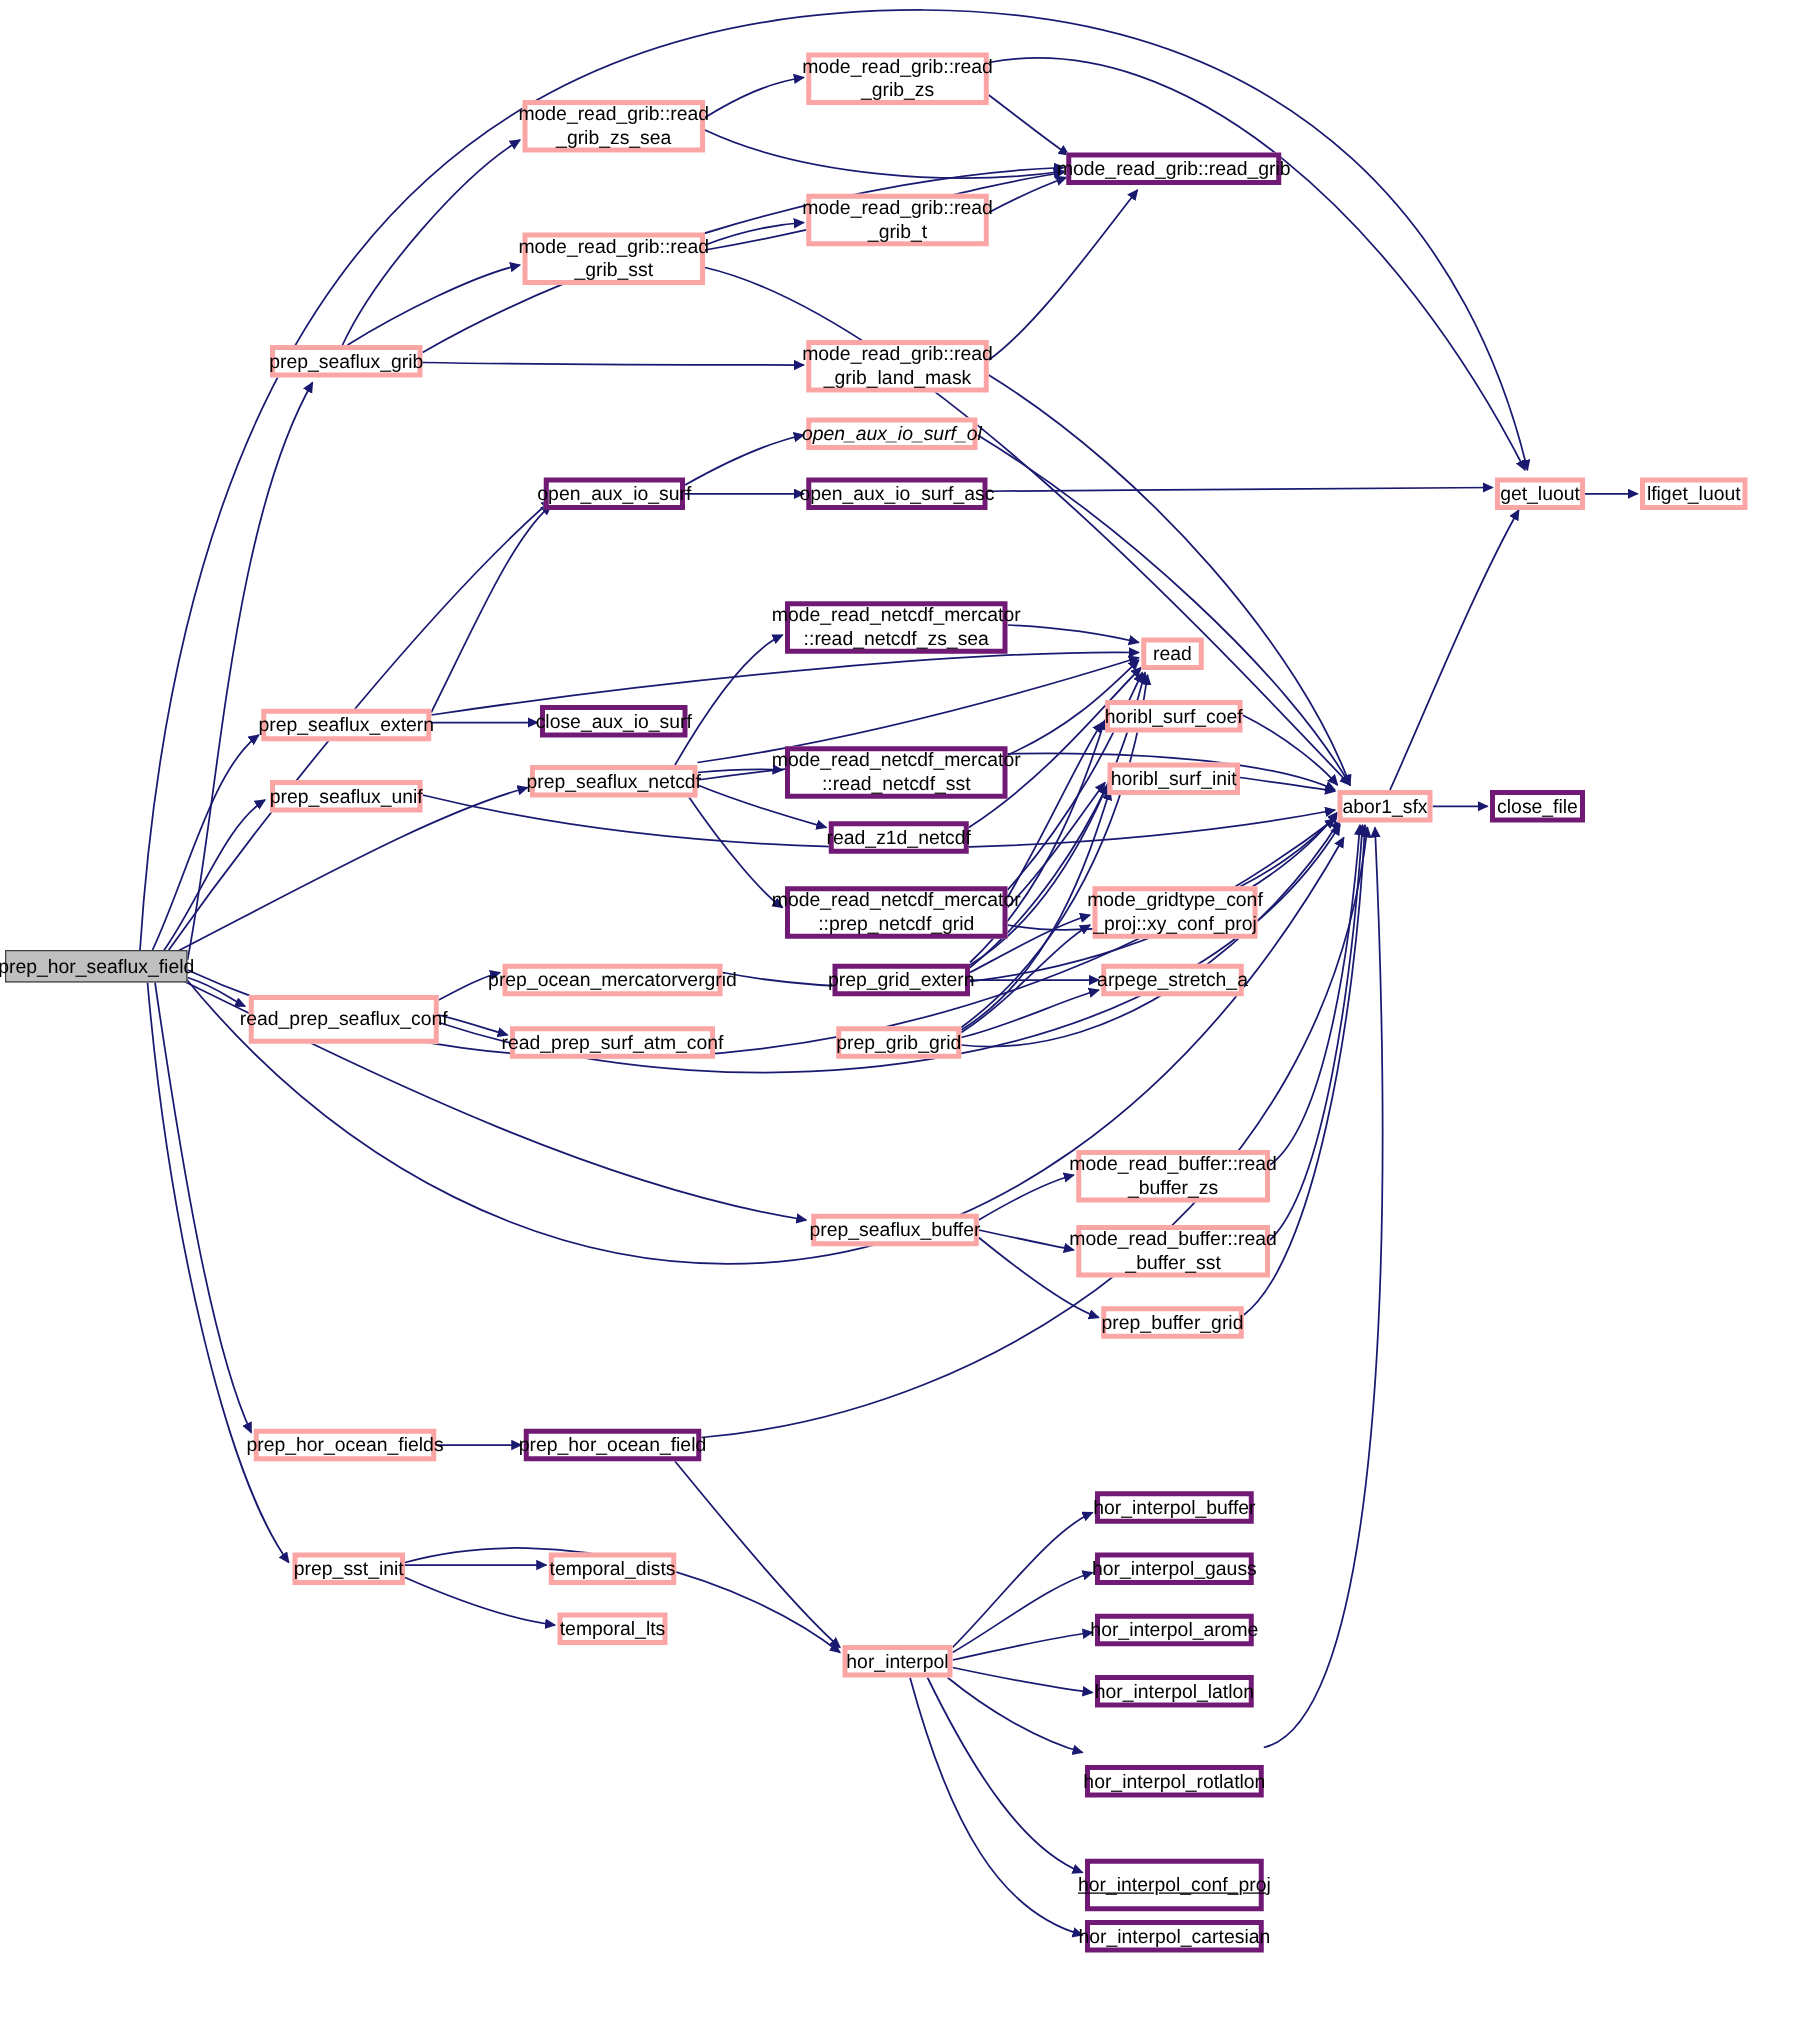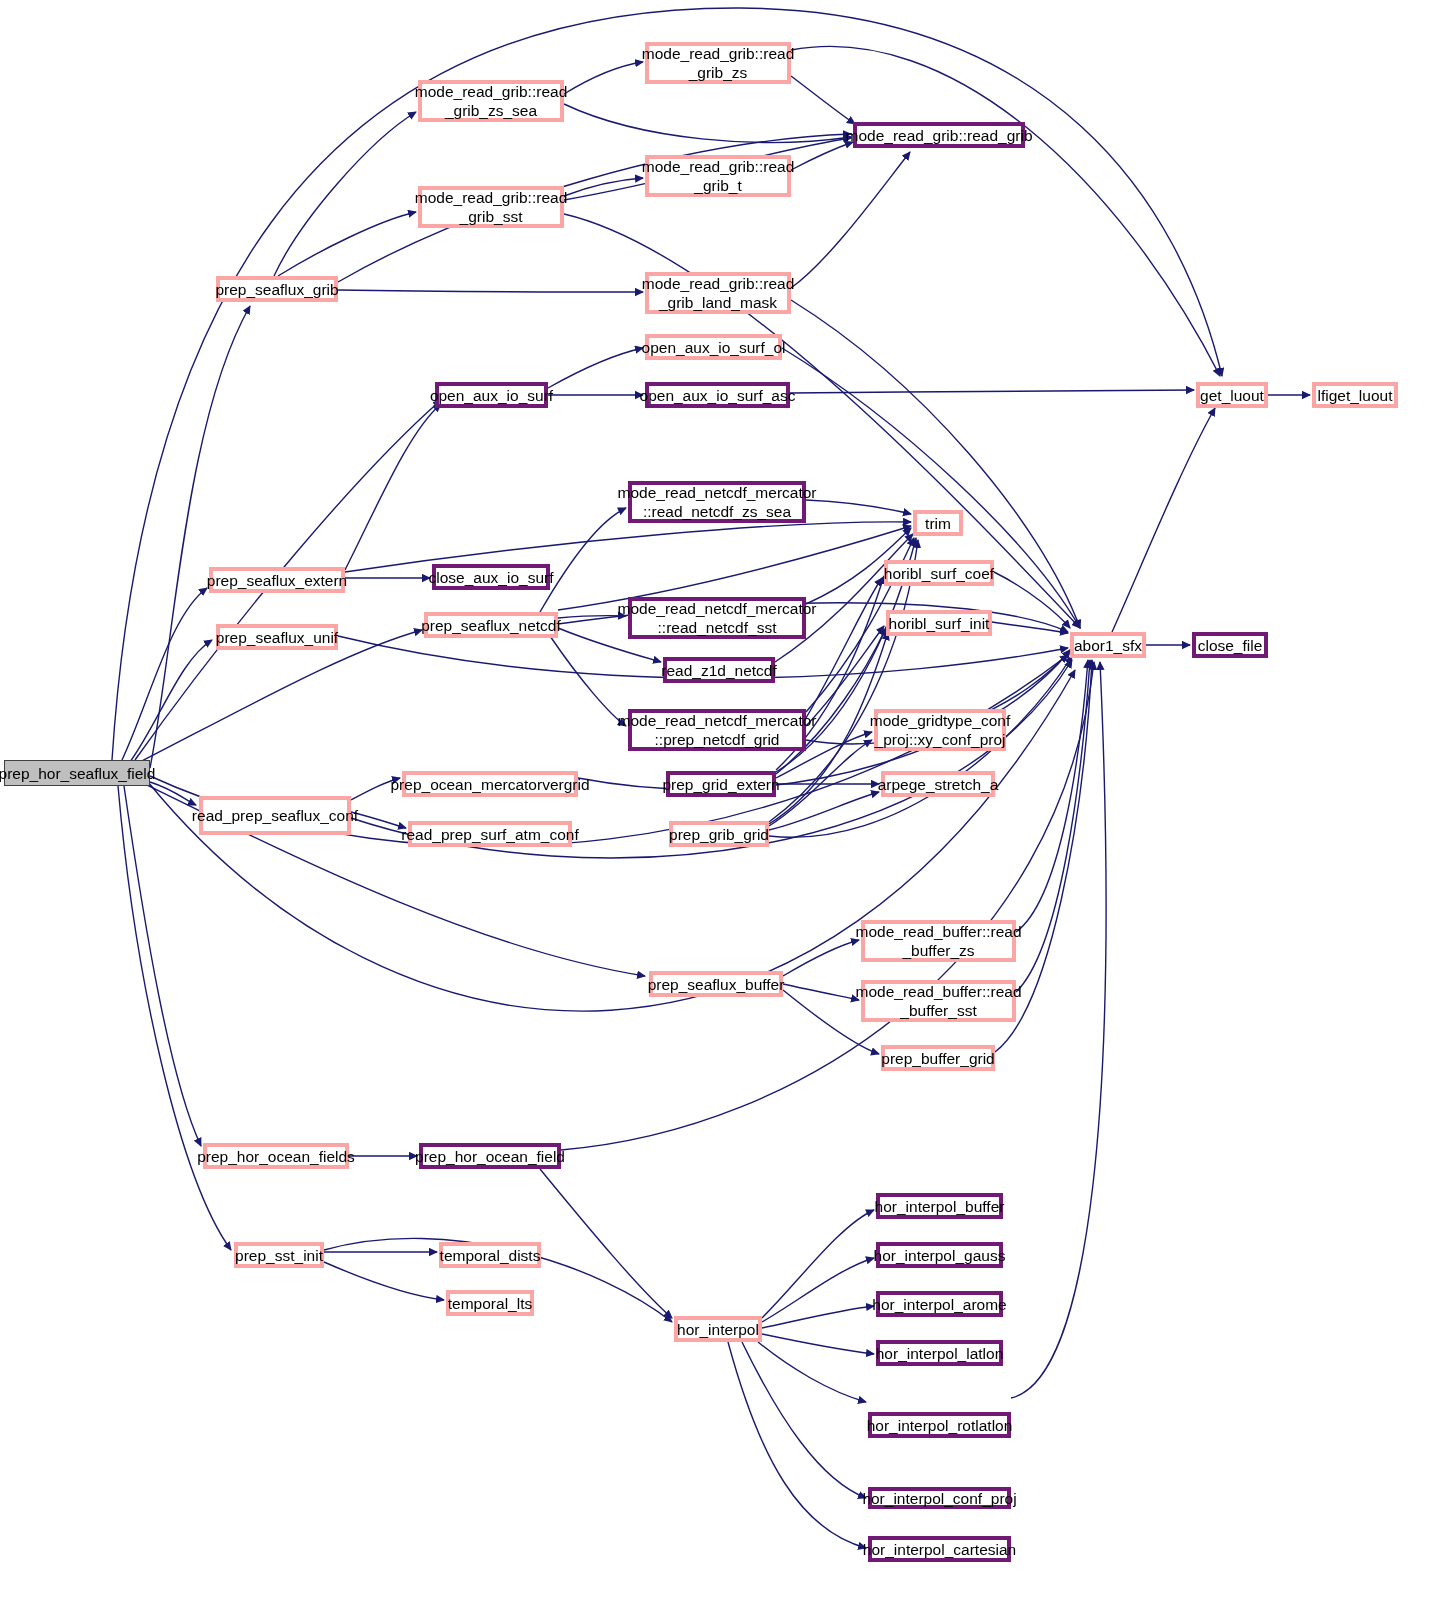--- a/index.html
+++ b/index.html
@@ -120,38 +120,38 @@
       <div class="node" style="left: 645px; top: 42px; width: 146px; height: 42px;">mode_read_grib::read
 _grib_zs</div>
       <div class="node red" style="left: 853px; top: 122px; width: 172px; height: 26px;">mode_read_grib::read_grib</div>
       <div class="node" style="left: 418px; top: 186px; width: 146px; height: 42px;">mode_read_grib::read
 _grib_sst</div>
       <div class="node" style="left: 645px; top: 155px; width: 146px; height: 42px;">mode_read_grib::read
 _grib_t</div>
       <div class="node" style="left: 645px; top: 272px; width: 146px; height: 42px;">mode_read_grib::read
 _grib_land_mask</div>
       <div class="node red" style="left: 435px; top: 382px; width: 113px; height: 26px;">open_aux_io_surf</div>
-      <div class="node" style="left: 645px; top: 334px; width: 137px; height: 26px;">open_aux_io_surf_ol</div>
+      <div class="node" style="left: 645px; top: 334px; width: 137px; height: 26px; font-style: italic;">open_aux_io_surf_ol</div>
       <div class="node red" style="left: 645px; top: 382px; width: 145px; height: 26px;">open_aux_io_surf_asc</div>
       <div class="node" style="left: 1196px; top: 382px; width: 72px; height: 26px;">get_luout</div>
       <div class="node" style="left: 1312px; top: 382px; width: 86px; height: 26px;">lfiget_luout</div>
       <div class="node" style="left: 209px; top: 567px; width: 136px; height: 26px;">prep_seaflux_extern</div>
       <div class="node red" style="left: 432px; top: 564px; width: 118px; height: 26px;">close_aux_io_surf</div>
       <div class="node" style="left: 216px; top: 624px; width: 122px; height: 26px;">prep_seaflux_unif</div>
       <div class="node" style="left: 424px; top: 612px; width: 134px; height: 26px;">prep_seaflux_netcdf</div>
       <div class="node red" style="left: 628px; top: 481px; width: 178px; height: 42px;">mode_read_netcdf_mercator
 ::read_netcdf_zs_sea</div>
       <div class="node red" style="left: 628px; top: 597px; width: 178px; height: 42px;">mode_read_netcdf_mercator
 ::read_netcdf_sst</div>
       <div class="node red" style="left: 663px; top: 657px; width: 112px; height: 26px;">read_z1d_netcdf</div>
       <div class="node red" style="left: 628px; top: 709px; width: 178px; height: 42px;">mode_read_netcdf_mercator
 ::prep_netcdf_grid</div>
       <div class="node red" style="left: 666px; top: 771px; width: 110px; height: 26px;">prep_grid_extern</div>
       <div class="node" style="left: 669px; top: 821px; width: 100px; height: 26px;">prep_grib_grid</div>
-      <div class="node" style="left: 913px; top: 510px; width: 50px; height: 26px;">trim</div>
+      <div class="node" style="left: 913px; top: 510px; width: 50px; height: 26px;">read</div>
       <div class="node" style="left: 884px; top: 560px; width: 110px; height: 26px;">horibl_surf_coef</div>
       <div class="node" style="left: 886px; top: 610px; width: 106px; height: 26px;">horibl_surf_init</div>
       <div class="node" style="left: 874px; top: 709px; width: 132px; height: 42px;">mode_gridtype_conf
 _proj::xy_conf_proj</div>
       <div class="node" style="left: 881px; top: 771px; width: 114px; height: 26px;">arpege_stretch_a</div>
       <div class="node" style="left: 1070px; top: 632px; width: 76px; height: 26px;">abor1_sfx</div>
       <div class="node red" style="left: 1192px; top: 632px; width: 76px; height: 26px;">close_file</div>
       <div class="node" style="left: 402px; top: 771px; width: 176px; height: 26px;">prep_ocean_mercatorvergrid</div>
       <div class="node" style="left: 199px; top: 796px; width: 152px; height: 39px;">read_prep_seaflux_conf</div>
       <div class="node" style="left: 408px; top: 821px; width: 164px; height: 26px;">read_prep_surf_atm_conf</div>
@@ -165,16 +165,16 @@
       <div class="node red" style="left: 419px; top: 1143px; width: 142px; height: 26px;">prep_hor_ocean_field</div>
       <div class="node" style="left: 234px; top: 1242px; width: 90px; height: 26px;">prep_sst_init</div>
       <div class="node" style="left: 439px; top: 1242px; width: 102px; height: 26px;">temporal_dists</div>
       <div class="node" style="left: 446px; top: 1290px; width: 88px; height: 26px;">temporal_lts</div>
       <div class="node" style="left: 674px; top: 1316px; width: 88px; height: 26px;">hor_interpol</div>
       <div class="node red" style="left: 876px; top: 1193px; width: 127px; height: 26px;">hor_interpol_buffer</div>
       <div class="node red" style="left: 876px; top: 1242px; width: 127px; height: 26px;">hor_interpol_gauss</div>
       <div class="node red" style="left: 876px; top: 1291px; width: 127px; height: 26px;">hor_interpol_arome</div>
       <div class="node red" style="left: 876px; top: 1340px; width: 127px; height: 26px;">hor_interpol_latlon</div>
       <div class="node red" style="left: 868px; top: 1389px; width: 143px; height: 26px; margin-top: 23px;">hor_interpol_rotlatlon</div>
-      <div class="node red" style="left: 868px; top: 1487px; width: 143px; height: 22px;">hor_interpol_conf_proj</div>
+      <div class="node red" style="left: 868px; top: 1487px; width: 143px; height: 42px; text-decoration: underline;">hor_interpol_conf_proj</div>
       <div class="node red" style="left: 868px; top: 1536px; width: 143px; height: 26px;">hor_interpol_cartesian</div>
     </div>
 </div>
 
 </body></html>

